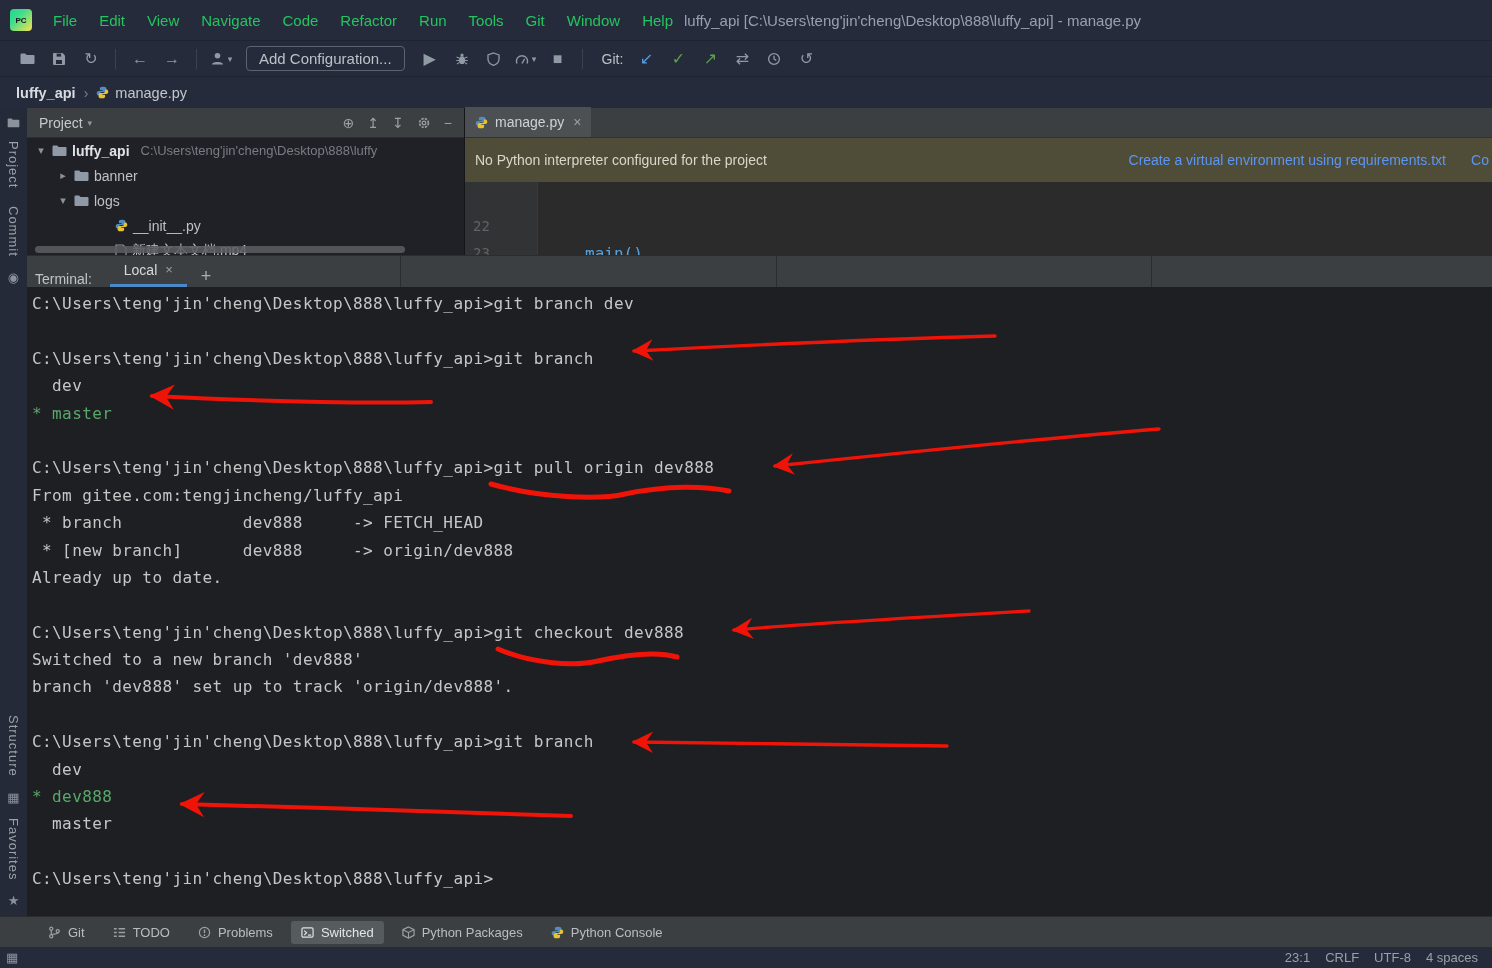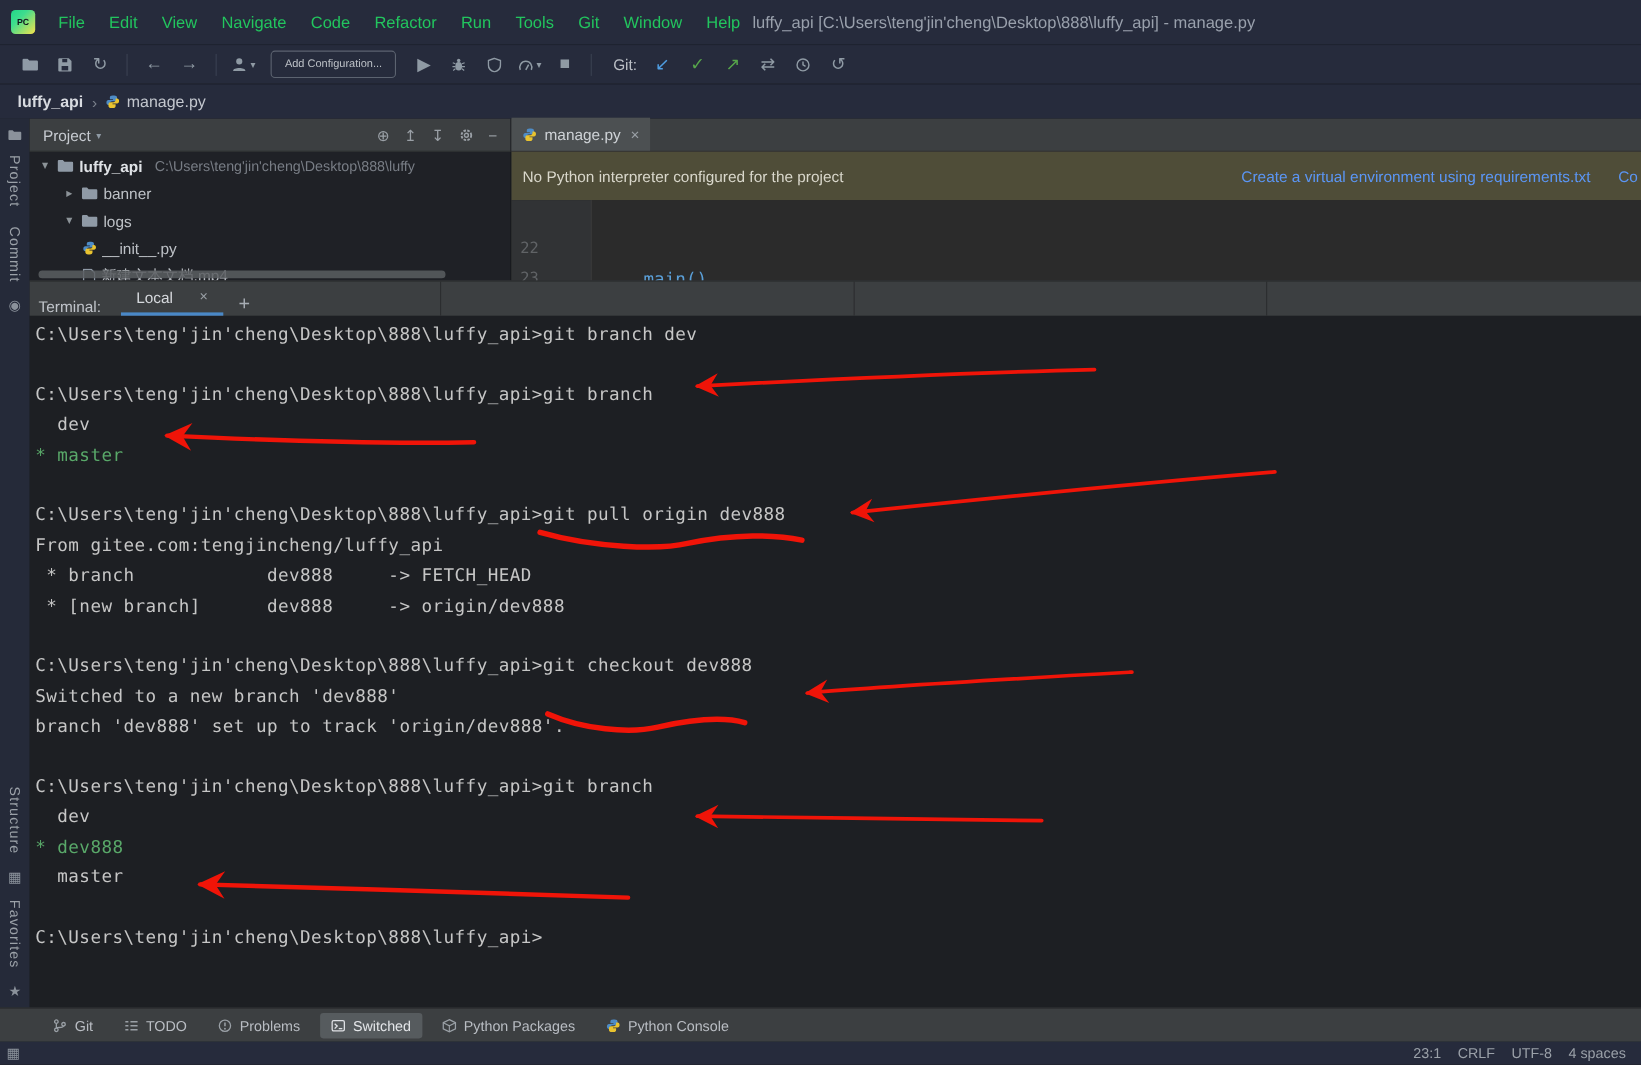--- a/index.html
+++ b/index.html
@@ -14,21 +14,21 @@
     display:flex;align-items:center;justify-content:center;font-size:8px;font-weight:bold;color:#11141d;margin-right:10px}
   .menu-item{color:#22c55e;font-size:15px;padding:4px 11px;white-space:nowrap;cursor:default}
   .win-title{color:#99a0ac;font-size:15px;white-space:nowrap;overflow:hidden}
 
   .toolbar{height:36px;background:#262b3c;display:flex;align-items:center;padding:0 12px;gap:2px;
     border-top:1px solid #1e2330;flex:0 0 auto}
   .tbtn{min-width:30px;height:26px;display:flex;align-items:center;justify-content:center;
     color:#8f9aa4;font-size:16px;border-radius:3px;gap:2px}
   .tsep{width:1px;height:20px;background:#3a4152;margin:0 7px}
   .addcfg{height:25px;padding:0 12px;border:1px solid #5c6370;border-radius:4px;color:#bdc1c7;
-    font-size:10px;display:flex;align-items:center;margin:0 8px;white-space:nowrap}
+    font-size:15px;display:flex;align-items:center;margin:0 8px;white-space:nowrap}
   .blue{color:#4f9ee3}.green{color:#57a64b}
   .ddown{font-size:9px;color:#8f9aa4;margin-left:1px}
   .gitlabel{color:#bcc0c7;font-size:14px;margin:0 6px 0 10px}
 
   .breadcrumbs{height:32px;background:#262b3c;display:flex;align-items:center;padding:0 16px;
     border-top:1px solid #1e2330;flex:0 0 auto;font-size:14.5px;color:#c3c7ce}
   .bc-sep{color:#7b818c;margin:0 8px;font-size:14px}
   .bc-item{display:flex;align-items:center;gap:6px}
   .bc-item b{font-weight:bold;color:#d8dbe0}
 
@@ -44,21 +44,21 @@
   .mainrow{height:147px;display:flex;min-height:0}
 
   
   .project{width:438px;background:#1f2126;border-right:1px solid #15161a;display:flex;flex-direction:column;flex:0 0 auto}
   .phead{height:30px;background:#3c3f41;border-bottom:1px solid #2c2e30;display:flex;align-items:center;
     padding:0 12px;color:#c6cad0;font-size:14px;gap:4px;flex:0 0 auto}
   .phead .hicons{margin-left:auto;display:flex;align-items:center;gap:13px;color:#9aa0a6;font-size:14px}
   .tree{position:relative;flex:1;overflow:hidden;font-size:14px;color:#bdc1c6}
   .trow{height:25px;display:flex;align-items:center;gap:5px;padding-left:8px;white-space:nowrap;overflow:hidden}
   .trow.lvl1{padding-left:30px}
-  .trow.lvl2{padding-left:48px}
+  .trow.lvl2{padding-left:88px}
   .chev{color:#8c9398;font-size:11px;width:12px;text-align:center}
   .tname.bold{font-weight:bold;color:#dfe2e6}
   .tpath{color:#787d85;font-size:13px;margin-left:6px}
   .hscroll{position:absolute;left:8px;bottom:2px;width:370px;height:7px;border-radius:4px;background:#5a5e61;opacity:.85}
 
   
   .editor-col{flex:1;display:flex;flex-direction:column;min-width:0;background:#2b2b2b}
   .tabbar{height:30px;background:#3c3f41;border-bottom:1px solid #323232;display:flex;align-items:flex-end;flex:0 0 auto}
   .etab{height:30px;background:#4c5052;display:flex;align-items:center;gap:7px;padding:0 10px;
     color:#ced2d6;font-size:14px}
@@ -71,21 +71,21 @@
   .codearea::before{content:"";position:absolute;left:0;top:0;bottom:0;width:72px;background:#313335;border-right:1px solid #3a3a3a}
   .crow{position:relative;height:27px;line-height:27px;white-space:pre}
   .gut{position:absolute;left:8px;width:56px;color:#606366;font-family:"DejaVu Sans Mono",monospace;font-size:14px}
   .codetext{position:absolute;left:120px;font-family:"DejaVu Sans Mono",monospace;font-size:16px;color:#a9b7c6}
   .codetext.call{color:#5ba0d9}
 
   
   .termbar{position:relative;height:32px;background:#3c3f41;display:flex;align-items:flex-end;
     padding-left:8px;flex:0 0 auto;border-top:1px solid #2a2c2e}
   .termlabel{color:#c0c4ca;font-size:14px;margin-right:18px}
-  .termtab{height:32px;display:flex;align-items:center;gap:24px;padding:0 14px;color:#d6d9dd;font-size:14px;
+  .termtab{height:32px;display:flex;align-items:center;gap:8px;padding:0 14px;color:#d6d9dd;font-size:14px;
     border-bottom:3px solid #4a88c7}
   .tclose{color:#9aa0a6;font-size:13px}
   .tplus{color:#a7adb4;font-size:18px;margin-left:14px}
   .vsep{position:absolute;top:0;bottom:0;width:1px;background:#2b2d2f}
   .terminal{flex:1;background:#1d1f23;padding:3px 0 0 5px;overflow:hidden;
     font-family:"DejaVu Sans Mono",monospace;font-size:16px;letter-spacing:.4px;color:#c6c6c6}
   .term-line{height:27.4px;line-height:27.4px;white-space:pre}
   .term-line.green{color:#59a869}
 
   
@@ -323,20 +323,21 @@
           <div class="term-line">C:\Users\teng'jin'cheng\Desktop\888\luffy_api&gt;git branch dev</div>
           <div class="term-line"></div>
           <div class="term-line">C:\Users\teng'jin'cheng\Desktop\888\luffy_api&gt;git branch</div>
           <div class="term-line">  dev</div>
           <div class="term-line green">* master</div>
           <div class="term-line"></div>
           <div class="term-line">C:\Users\teng'jin'cheng\Desktop\888\luffy_api&gt;git pull origin dev888</div>
           <div class="term-line">From gitee.com:tengjincheng/luffy_api</div>
           <div class="term-line"> * branch            dev888     -&gt; FETCH_HEAD</div>
           <div class="term-line"> * [new branch]      dev888     -&gt; origin/dev888</div>
+          <div class="term-line">Already up to date.</div>
           <div class="term-line"></div>
           <div class="term-line">C:\Users\teng'jin'cheng\Desktop\888\luffy_api&gt;git checkout dev888</div>
           <div class="term-line">Switched to a new branch 'dev888'</div>
           <div class="term-line">branch 'dev888' set up to track 'origin/dev888'.</div>
           <div class="term-line"></div>
           <div class="term-line">C:\Users\teng'jin'cheng\Desktop\888\luffy_api&gt;git branch</div>
           <div class="term-line">  dev</div>
           <div class="term-line green">* dev888</div>
           <div class="term-line">  master</div>
           <div class="term-line"></div>

